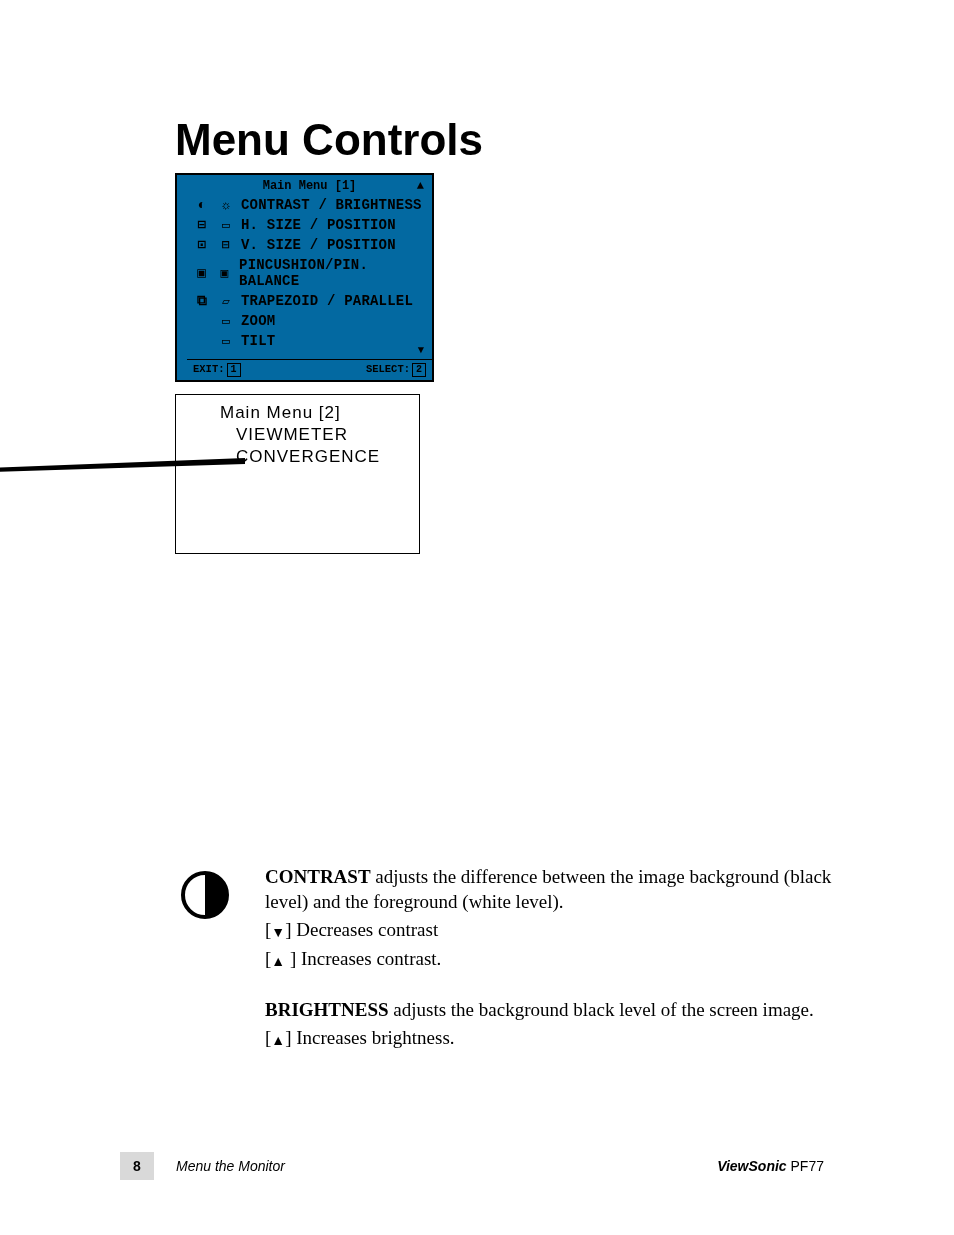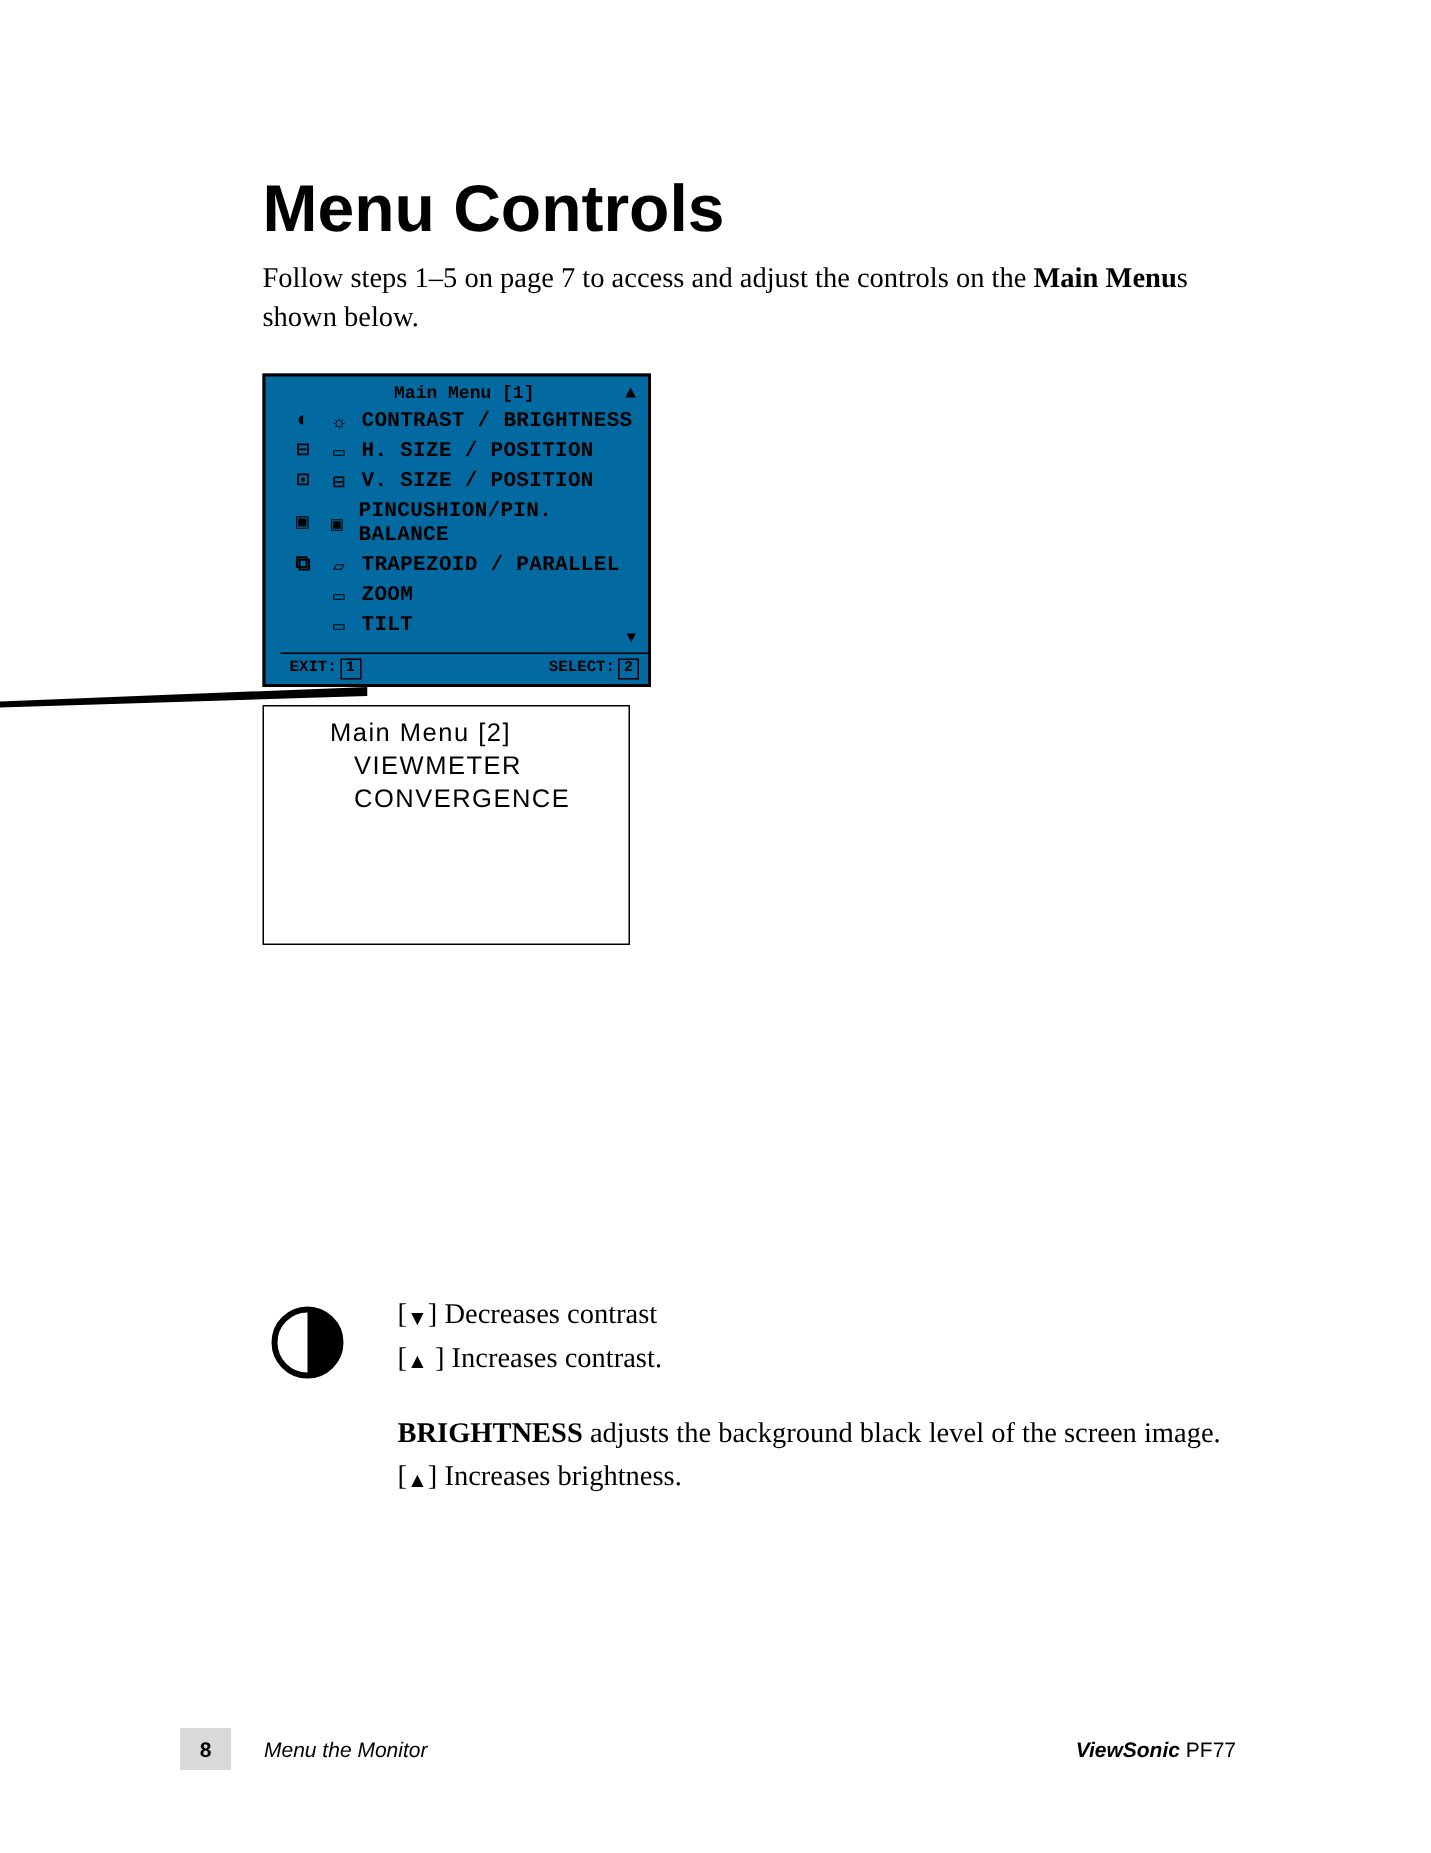--- a/index.html
+++ b/index.html
@@ -115,23 +115,20 @@
     left: -10px; top: 458px;
     width: 255px; height: 24px;
     pointer-events: none;
   }
 </style>
 </head>
 <body>
 
 <div class="page">
   <h1 class="heading">Menu Controls</h1>
-  <p class="intro">
-    <span>Follow steps 1–5 on page 7 to access and adjust the controls on the </span><strong>Main Menu</strong><span>s  shown below.</span>
-  </p>
 
   <div class="menu-box">
     <div class="hdr">
       <span>Main Menu [1]</span>
       <span class="tri-up">▲</span>
     </div>
     <div class="rows">
       <div class="menu-row">
         <span class="ico">◐</span>
         <span class="ico2">☼</span>
@@ -188,20 +185,23 @@
   <svg class="streak" viewBox="0 0 255 24" preserveAspectRatio="none">
     <polygon points="0,10 255,0 255,6 0,14" fill="#000"></polygon>
   </svg>
 
   <div class="desc-block">
     <svg class="desc-icon" viewBox="0 0 50 50">
       <circle cx="25" cy="25" r="22" fill="none" stroke="#000" stroke-width="4"></circle>
       <path d="M25 3 A22 22 0 0 1 25 47 Z" fill="#000"></path>
     </svg>
     <div class="desc-text">
+      <p>
+        <strong>CONTRAST</strong><span> adjusts the difference between the image background (black level) and the foreground (white level).</span>
+      </p>
       <p>[<span class="tri">▼</span><span>] Decreases contrast</span></p>
       <p>[<span class="tri">▲</span><span> ] Increases contrast.</span></p>
       <div class="gap"></div>
       <p>
         <strong>BRIGHTNESS</strong><span> adjusts the background black level of the screen image.</span>
       </p>
       <p>[<span class="tri">▲</span><span>] Increases brightness.</span></p>
     </div>
   </div>
 

